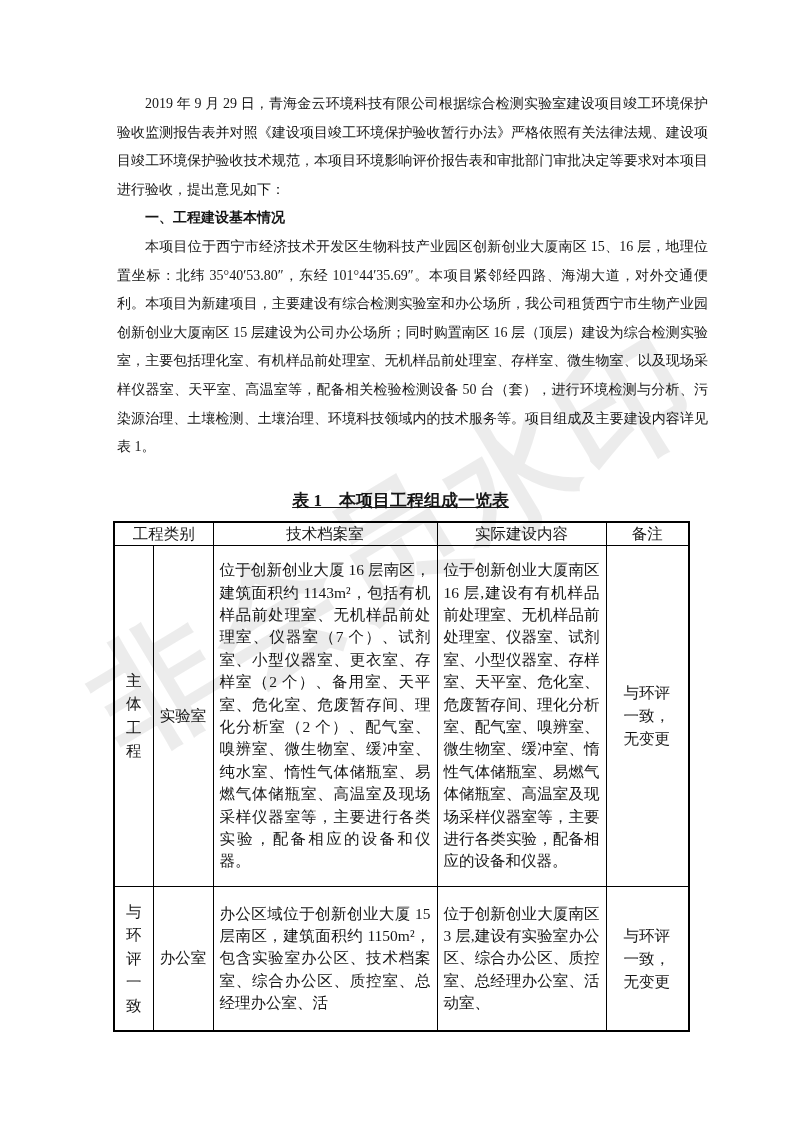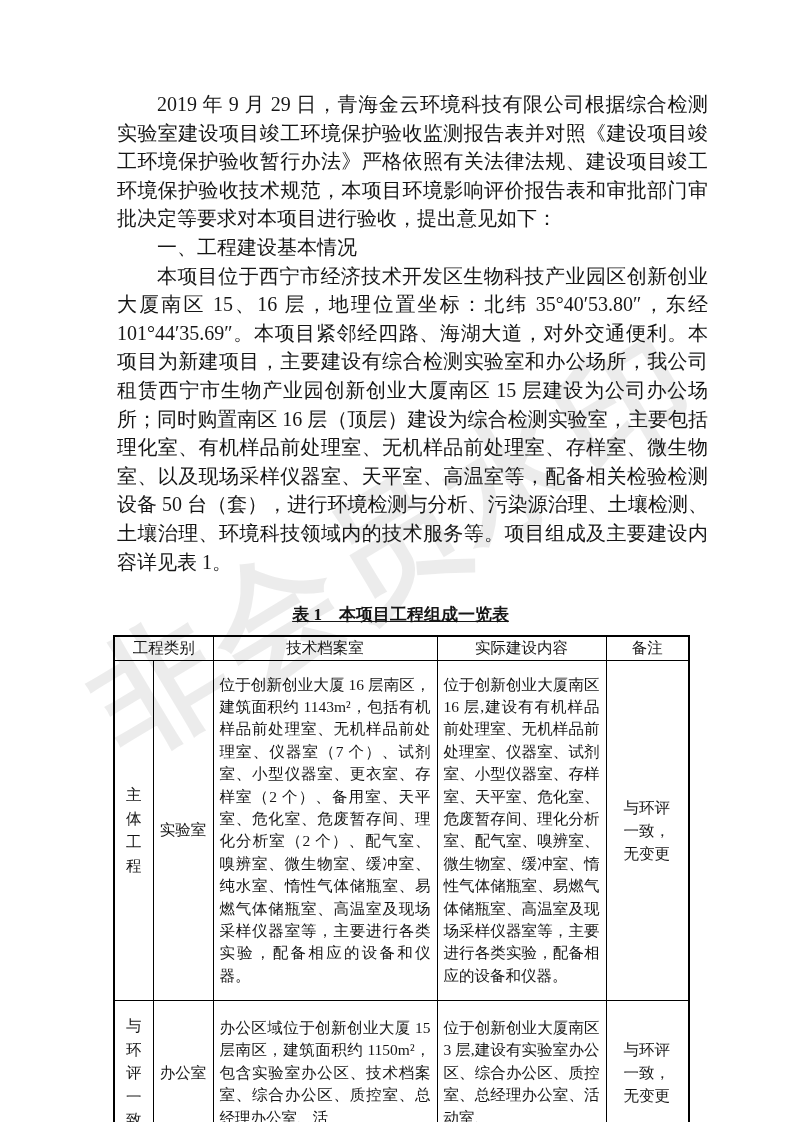--- a/index.html
+++ b/index.html
@@ -14,24 +14,24 @@
     letter-spacing:6px; color:#000; opacity:0.07; transform:rotate(-31deg);
     white-space:nowrap; pointer-events:none; z-index:0;
     font-family:"Liberation Serif","DejaVu Serif",serif;
   }
   .content { position:absolute; left:117px; top:90px; width:591px; z-index:1; }
   .doc-title {
     font-size:19px; font-weight:bold; text-align:center;
     line-height:28px; margin:0 0 17px 0;
   }
   .body-text {
-    font-size:20px; line-height:28.6px; text-align:justify;
+    font-size:14px; line-height:28.6px; text-align:justify;
     text-indent:2em; margin:0;
   }
-  .heading-bold { font-weight:normal; }
+  .heading-bold { font-weight:bold; }
   .table-caption {
     width:575px; font-size:17px; font-weight:bold; text-align:center;
     margin:28px 0 9px -4px; line-height:22px;text-decoration:underline;
   }
   table.comp {
     border-collapse:collapse; table-layout:fixed; width:575px;
     margin-left:-4px; border:2px solid #000;
   }
   table.comp col.c1 { width:39px; }
   table.comp col.c2 { width:60px; }

